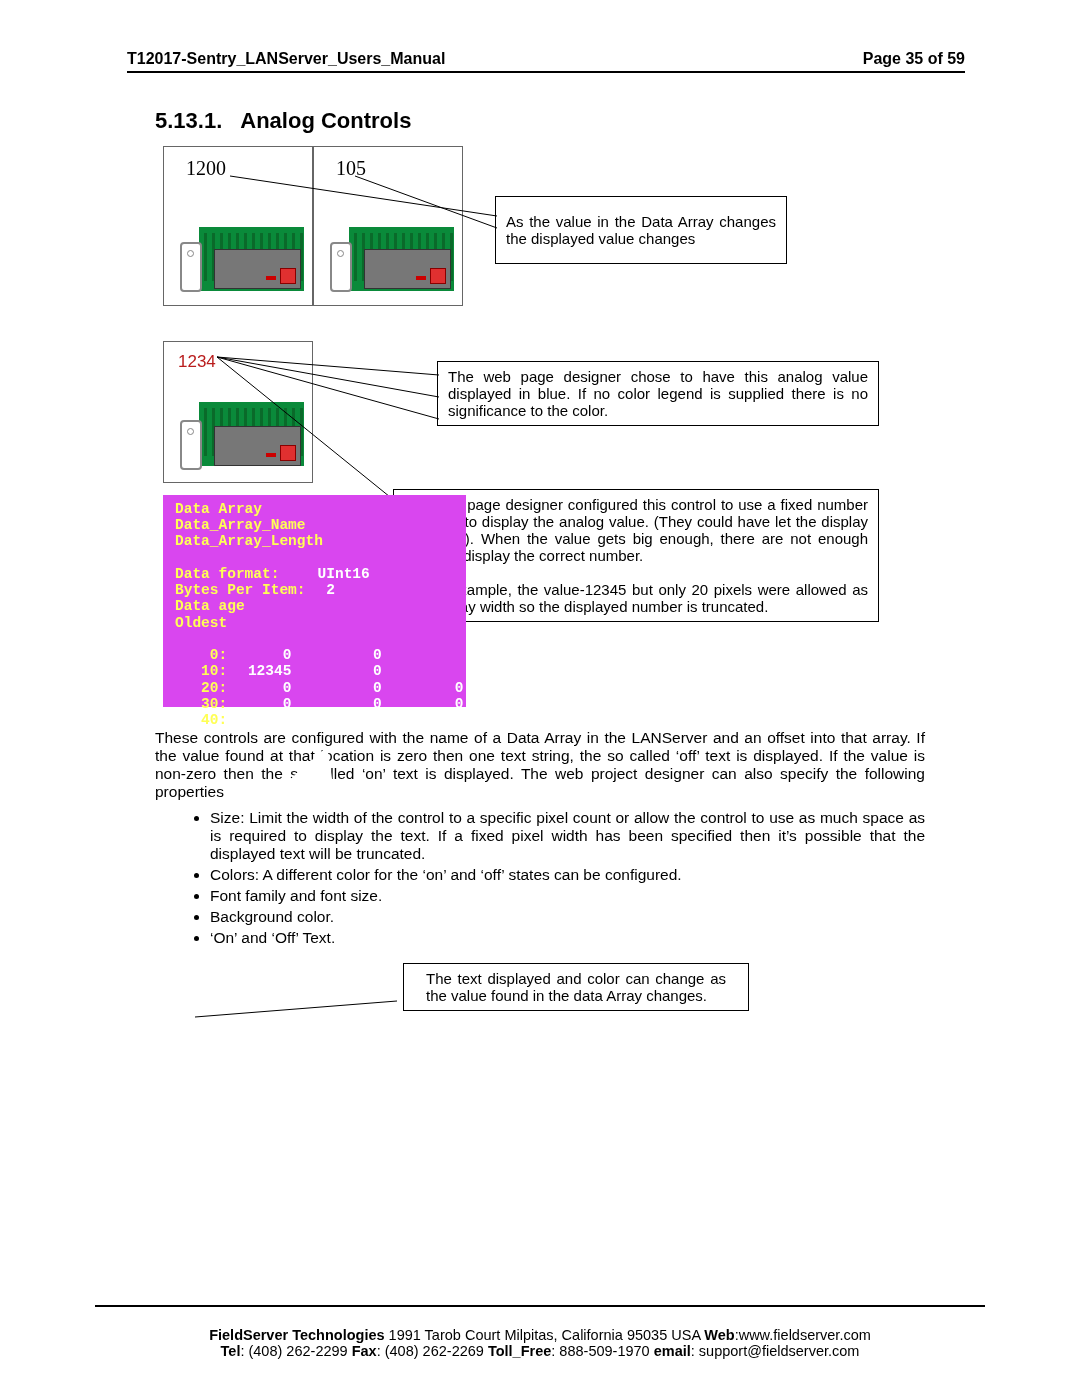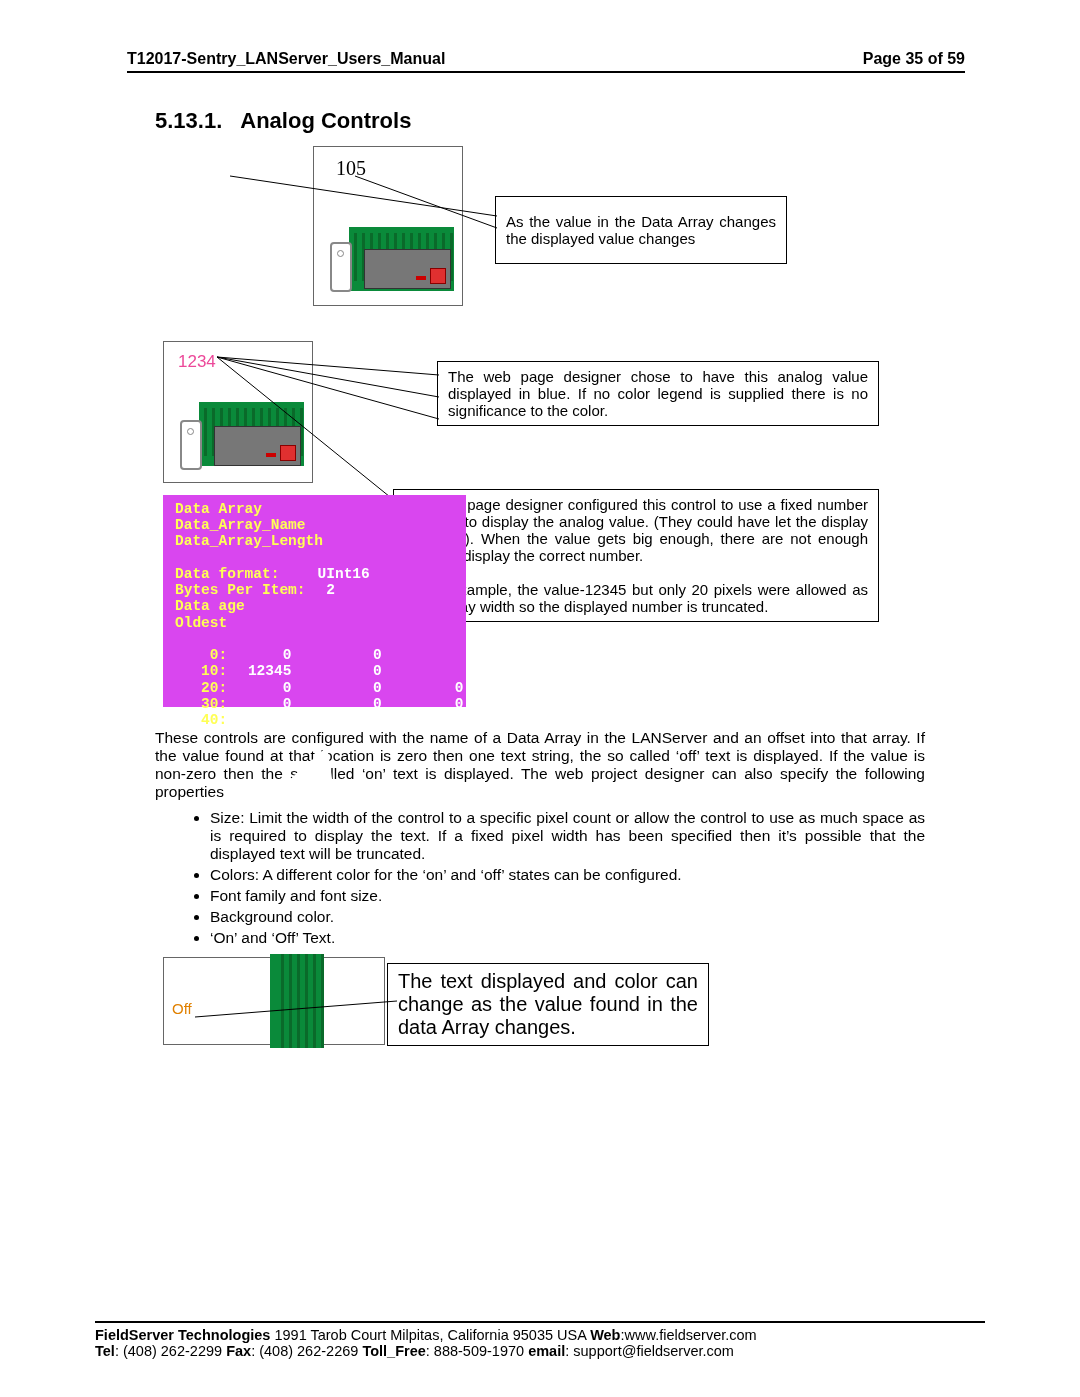--- a/index.html
+++ b/index.html
@@ -82,21 +82,21 @@
     position:absolute;
     left:340px; top:50px; width:270px;
     border:1px solid #000; padding:16px 10px;
     font-size:15px; text-align:justify;
   }
   .fig1 svg{position:absolute; left:0; top:0;}
 
   
   .fig2 { position:relative; height:380px; margin-top:30px; }
   .gauge-box.c { position:absolute; left:8px; top:0; width:148px; height:140px; border:1px solid #666;}
-  .gauge-box.c .gauge-value{ color:#ec4899; left:14px; font-family:Arial; font-size:17px;}
+  .gauge-box.c .gauge-value{ color:#b91c1c; left:14px; font-family:Arial; font-size:17px;}
   .fig2 .callout1 {
     position:absolute; left:282px; top:20px; width:420px;
     border:1px solid #000; padding:6px 10px; font-size:15px; text-align:justify;
   }
   .fig2 .callout2 {
     position:absolute; left:238px; top:148px; width:464px;
     border:1px solid #000; padding:6px 10px; font-size:15px; text-align:justify;
   }
   .dump {
     position:absolute; left:8px; top:154px; width:303px; height:212px;
@@ -126,30 +126,30 @@
     position:absolute; left:8px; top:0; width:220px; height:86px;
     border:1px solid #666; background:#fff;
   }
   .offbox .txt{ position:absolute; left:8px; top:42px; color:#e08000; font-size:15px;}
   .vstripes{
     position:absolute; right:60px; top:-4px; width:48px; height:94px;
     background: repeating-linear-gradient(90deg,#0a8a3a 0 5px,#0a6a2a 5px 8px);
     border-left:6px solid #0a8a3a;
   }
   .fig3 .callout {
-    position:absolute; left:232px; top:6px; width:300px;
-    border:1px solid #000; padding:6px 10px; font-size:20px; text-align:justify;
+    position:absolute; left:248px; top:6px; width:300px;
+    border:1px solid #000; padding:6px 22px; font-size:15px; text-align:justify;
   }
   .fig3 svg{position:absolute;left:0;top:0;}
 
   
   .footer {
     position:absolute; left:95px; right:95px; bottom:38px;
     border-top:2.5px solid #000;
-    padding-top:4px;
+    text-align:center; padding-top:20px;
     font-size:14.5px;
   }
   .footer b{font-weight:bold;}
 </style>
 </head>
 <body>
 
 <div class="page">
   <div class="header-bar">
     <span>T12017-Sentry_LANServer_Users_Manual</span>
@@ -157,20 +157,28 @@
   </div>
 
   <div class="content">
 
     <h3>
       <span class="secnum">5.13.1.</span>
       <span>Analog Controls</span>
     </h3>
 
     <div class="fig1">
+      <div class="gauge-box a">
+        <div class="gauge-value">1200</div>
+        <div class="stripes"></div>
+          <div class="handle"></div>
+          <div class="panel">
+            <span class="dash"></span>
+          </div>
+      </div>
       <div class="gauge-box b">
         <div class="gauge-value">105</div>
         <div class="stripes"></div>
           <div class="handle"></div>
           <div class="panel">
             <span class="dash"></span>
           </div>
       </div>
       <svg width="760" height="165">
         <line x1="75" y1="30" x2="342" y2="70" stroke="#000" stroke-width="1"></line>
@@ -222,24 +230,20 @@
     <p class="body">These controls are configured with the name of a Data Array in the LANServer and an offset into that array.  If the value found at that location is zero then one text string, the so called ‘off’ text is displayed. If the value is non-zero then the so called ‘on’ text is displayed. The web project designer can also specify the following properties</p>
     <ul class="props">
       <li>Size: Limit the width of the control to a specific pixel count or allow the control to use as much space as is required to display the text.  If a fixed pixel width has been specified then it’s possible that the displayed text will be truncated.</li>
       <li>Colors: A different color for the ‘on’ and ‘off’ states can be configured.</li>
       <li>Font family and font size.</li>
       <li>Background color.</li>
       <li>‘On’ and ‘Off’ Text.</li>
     </ul>
 
     <div class="fig3">
-      <div class="offbox">
-        <div class="vstripes"></div>
-        <span class="txt">Off</span>
-      </div>
       <svg width="560" height="100">
         <line x1="40" y1="60" x2="242" y2="44" stroke="#000"></line>
       </svg>
       <div class="callout">The text displayed and color can change as the value found in the data Array changes.</div>
     </div>
 
   </div>
 
   <div class="footer">
     <b>FieldServer Technologies</b><span> 1991 Tarob Court Milpitas, California 95035 USA  </span><b>Web</b><span>:www.fieldserver.com</span><br>

